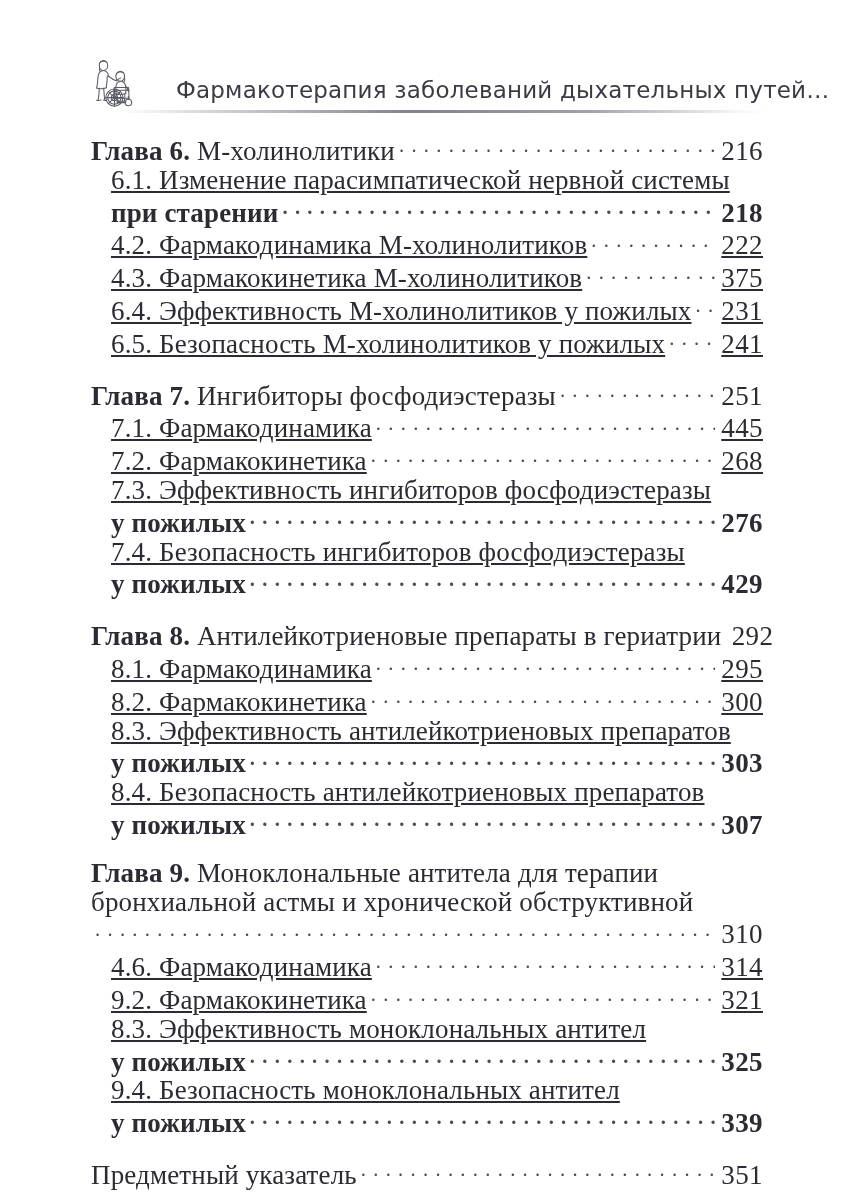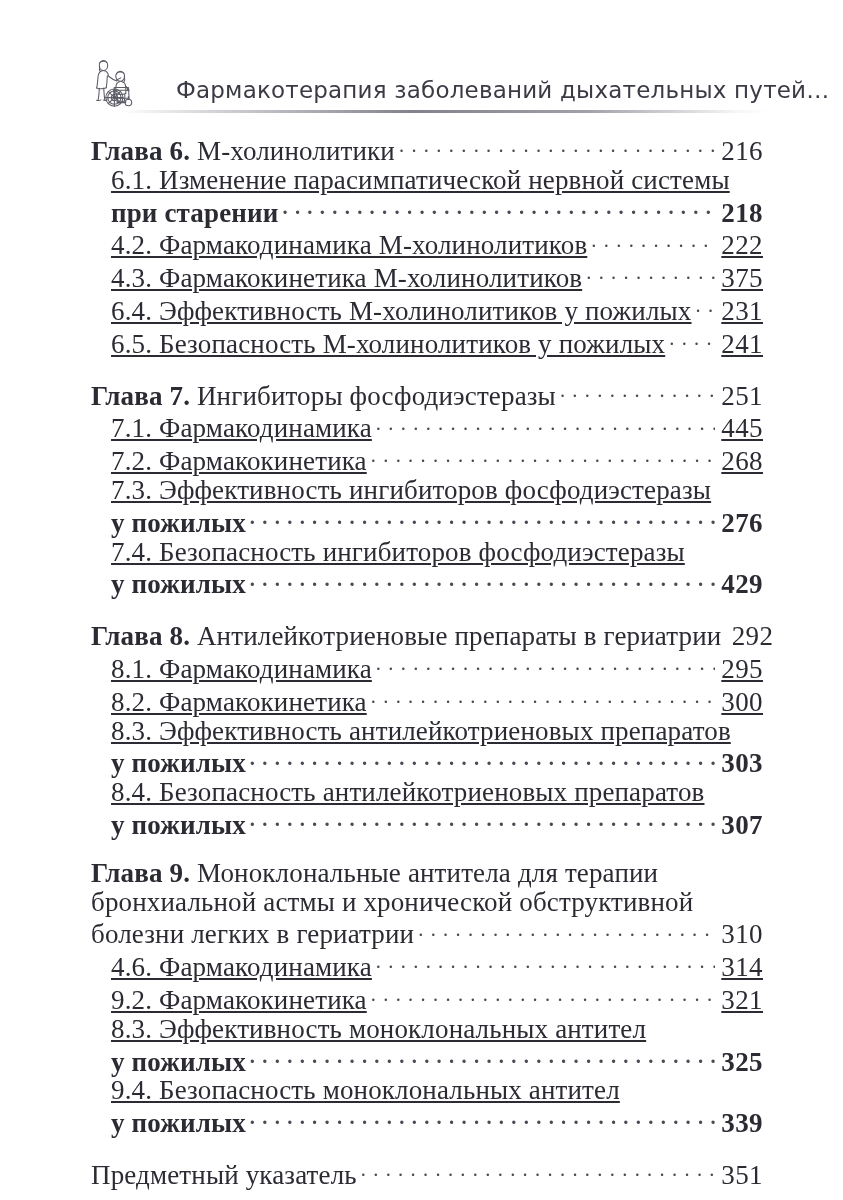--- a/index.html
+++ b/index.html
@@ -278,21 +278,20 @@
       </div>
     </div>
     <div class="toc-group">
       <div class="toc-line nolead">
         <span class="toc-text"><span class="chap-label">Глава 9. </span>Моноклональные антитела для терапии</span>
       </div>
       <div class="toc-line cont-flush nolead">
         <span class="toc-text">бронхиальной астмы и хронической обструктивной</span>
       </div>
       <div class="toc-line cont-flush">
-        <span class="toc-text">болезни легких в гериатрии</span>
         <span class="toc-leader"></span>
         <span class="toc-page">310</span>
       </div>
       <div class="toc-line indent">
         <span class="toc-text">4.6. Фармакодинамика</span>
         <span class="toc-leader"></span>
         <span class="toc-page">314</span>
       </div>
       <div class="toc-line indent">
         <span class="toc-text">9.2. Фармакокинетика</span>

